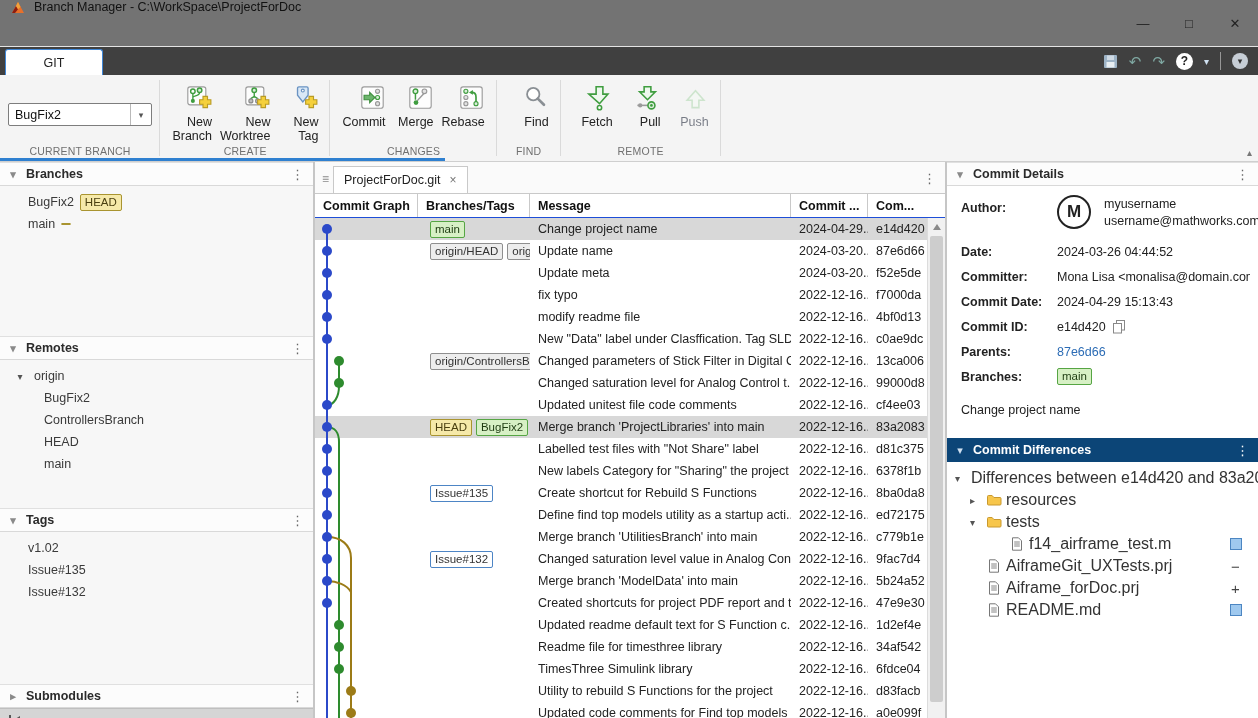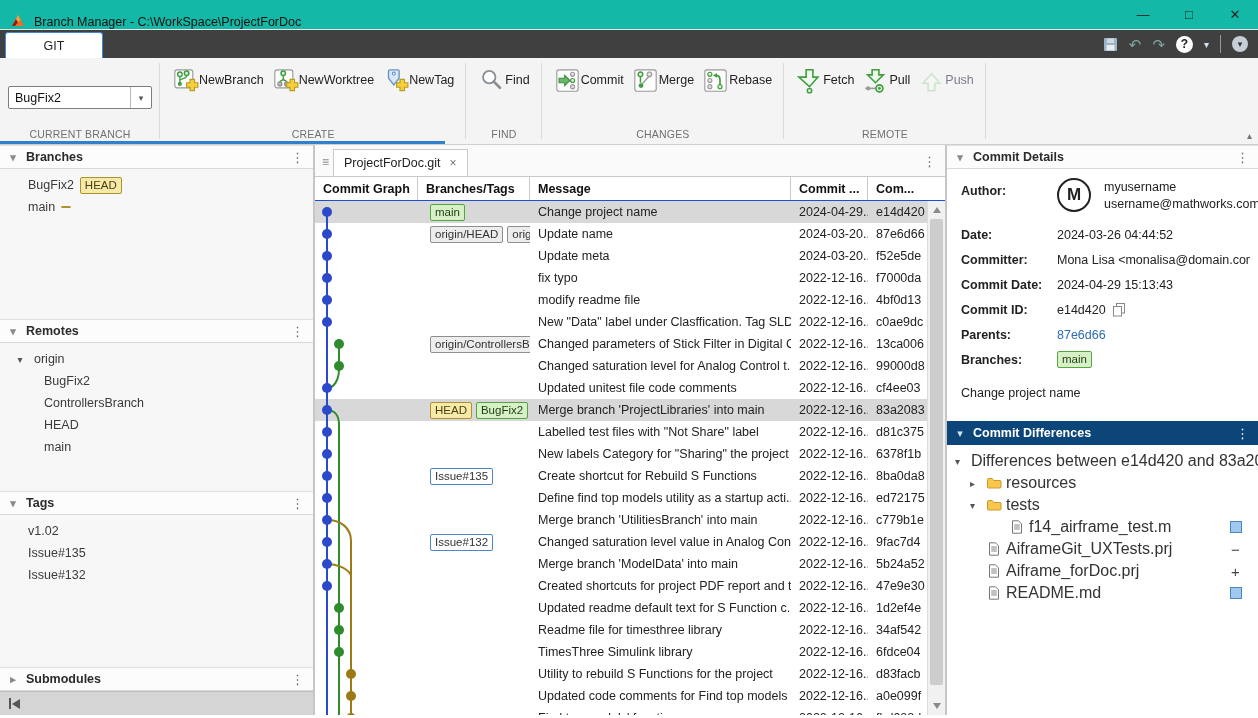--- a/index.html
+++ b/index.html
@@ -1,21 +1,21 @@
 <!DOCTYPE html>
 <html><head>
 <meta charset="utf-8">
 <style>
   *{box-sizing:border-box;margin:0;padding:0}
   html,body{width:1258px;height:718px;overflow:hidden}
   body{font-family:"Liberation Sans",sans-serif;font-size:13px;color:#1a1a1a;background:#fff}
   .window{position:relative;width:1258px;height:718px;background:#fff}
 
   
-  .titlebar{height:30px;display:flex;align-items:flex-end;background:#14b8a6;border-bottom:1px solid #e4e4e4}
+  .titlebar{height:47px;display:flex;align-items:flex-start;background:#737373;border-bottom:1px solid #e4e4e4}
   .app-icon{margin:0 8px 0 10px;display:flex}
   .title-text{font-size:12.5px;color:#111}
   .win-controls{margin-left:auto;display:flex;height:100%}
   .win-btn{width:46px;display:flex;align-items:center;justify-content:center;font-size:13px;color:#222}
 
   
   .tabband{height:28px;background:#404040;position:relative;display:flex;align-items:flex-end}
   .ribbon-tab{width:98px;height:26px;margin-left:5px;background:#fff;border:1px solid #3f86d6;border-bottom:none;border-radius:3px 3px 0 0;display:flex;align-items:center;justify-content:center;font-size:12.5px;color:#222}
   .qa{position:absolute;right:10px;top:0;height:28px;display:flex;align-items:center;gap:11px}
   .qa .uicon{color:#7fa8a2;font-size:15px;line-height:1}
@@ -23,21 +23,21 @@
   .qa-caret{color:#cfe0f0;font-size:10px}
   .qa-sep{width:1px;height:18px;background:rgba(255,255,255,.45)}
   .qa-collapse{width:16px;height:16px;border-radius:50%;background:#c7ced6;color:#333;font-size:9px;display:flex;align-items:center;justify-content:center}
 
   
   .toolstrip{height:86px;background:#f4f4f4;display:flex;position:relative}
   .ts-sec{position:relative;display:flex;flex-direction:column;padding:0 2px}
   .ts-sec::after{content:"";position:absolute;right:0;top:5px;bottom:5px;width:1px;background:#dadada}
   .sec-body{flex:1;display:flex;align-items:flex-start;padding:4px 6px 0 6px}
   .sec-label{height:16px;font-size:10.5px;color:#707070;text-align:center;letter-spacing:.2px}
-  .tbtn{display:flex;flex-direction:row;align-items:center;min-width:48px;padding:0 4px}
+  .tbtn{display:flex;flex-direction:column;align-items:flex-end;min-width:48px;padding:0 4px}
   .tbtn .ic{height:36px;display:flex;align-items:center;justify-content:center}
   .tbtn .l1,.tbtn .l2{font-size:12.5px;line-height:14px;color:#222;white-space:nowrap}
   .tbtn[data-disabled="true"]{opacity:.55}
   .tbtn[data-disabled="true"] .l1{color:#0f172a}
   .cb-sec{width:160px}
   .combo{margin-top:24px;width:144px;height:23px;background:#fff;border:1px solid #7d7d7d;border-radius:2px;display:flex;align-items:center}
   .combo-val{flex:1;padding-left:6px;font-size:12.5px;color:#111;white-space:nowrap;overflow:hidden}
   .combo-btn{width:21px;height:100%;border-left:1px solid #b9b9b9;display:flex;align-items:center;justify-content:center;color:#555;font-size:9px}
   .blue-underline{position:absolute;left:0;bottom:0;width:445px;height:3px;background:#2f80d0}
   .ts-collapse{position:absolute;right:6px;bottom:3px;color:#777;font-size:10px}
@@ -290,36 +290,20 @@
                 <span class="l2" data-name="button-label-line2">Tag</span>
               </div>
             </div>
           <div class="sec-label" data-name="section-label">CREATE</div>
         </div>
 
         <div class="ts-sec" data-name="toolstrip-section">
           <div class="sec-body">
 
               <div class="tbtn" data-name="toolstrip-button">
-                <span class="ic" data-name="find-icon">
-                  <svg width="27" height="27" viewBox="0 0 24 24">
-                  <use href="#find-icon"></use>
-                </svg>
-                </span>
-                <span class="l1" data-name="button-label">Find</span>
-                <span class="l2" data-name="button-label-line2"></span>
-              </div>
-            </div>
-          <div class="sec-label" data-name="section-label">FIND</div>
-        </div>
-
-        <div class="ts-sec" data-name="toolstrip-section">
-          <div class="sec-body">
-
-              <div class="tbtn" data-name="toolstrip-button">
                 <span class="ic" data-name="commit-icon">
                   <svg width="27" height="27" viewBox="0 0 24 24">
                   <use href="#commit-icon"></use>
                 </svg>
                 </span>
                 <span class="l1" data-name="button-label">Commit</span>
                 <span class="l2" data-name="button-label-line2"></span>
               </div>
 
               <div class="tbtn" data-name="toolstrip-button">
@@ -336,20 +320,36 @@
                 <span class="ic" data-name="rebase-icon">
                   <svg width="27" height="27" viewBox="0 0 24 24">
                   <use href="#rebase-icon"></use>
                 </svg>
                 </span>
                 <span class="l1" data-name="button-label">Rebase</span>
                 <span class="l2" data-name="button-label-line2"></span>
               </div>
             </div>
           <div class="sec-label" data-name="section-label">CHANGES</div>
+        </div>
+
+        <div class="ts-sec" data-name="toolstrip-section">
+          <div class="sec-body">
+
+              <div class="tbtn" data-name="toolstrip-button">
+                <span class="ic" data-name="find-icon">
+                  <svg width="27" height="27" viewBox="0 0 24 24">
+                  <use href="#find-icon"></use>
+                </svg>
+                </span>
+                <span class="l1" data-name="button-label">Find</span>
+                <span class="l2" data-name="button-label-line2"></span>
+              </div>
+            </div>
+          <div class="sec-label" data-name="section-label">FIND</div>
         </div>
 
         <div class="ts-sec" data-name="toolstrip-section">
           <div class="sec-body">
 
               <div class="tbtn" data-name="toolstrip-button">
                 <span class="ic" data-name="fetch-icon">
                   <svg width="27" height="27" viewBox="0 0 24 24">
                   <use href="#fetch-icon"></use>
                 </svg>

